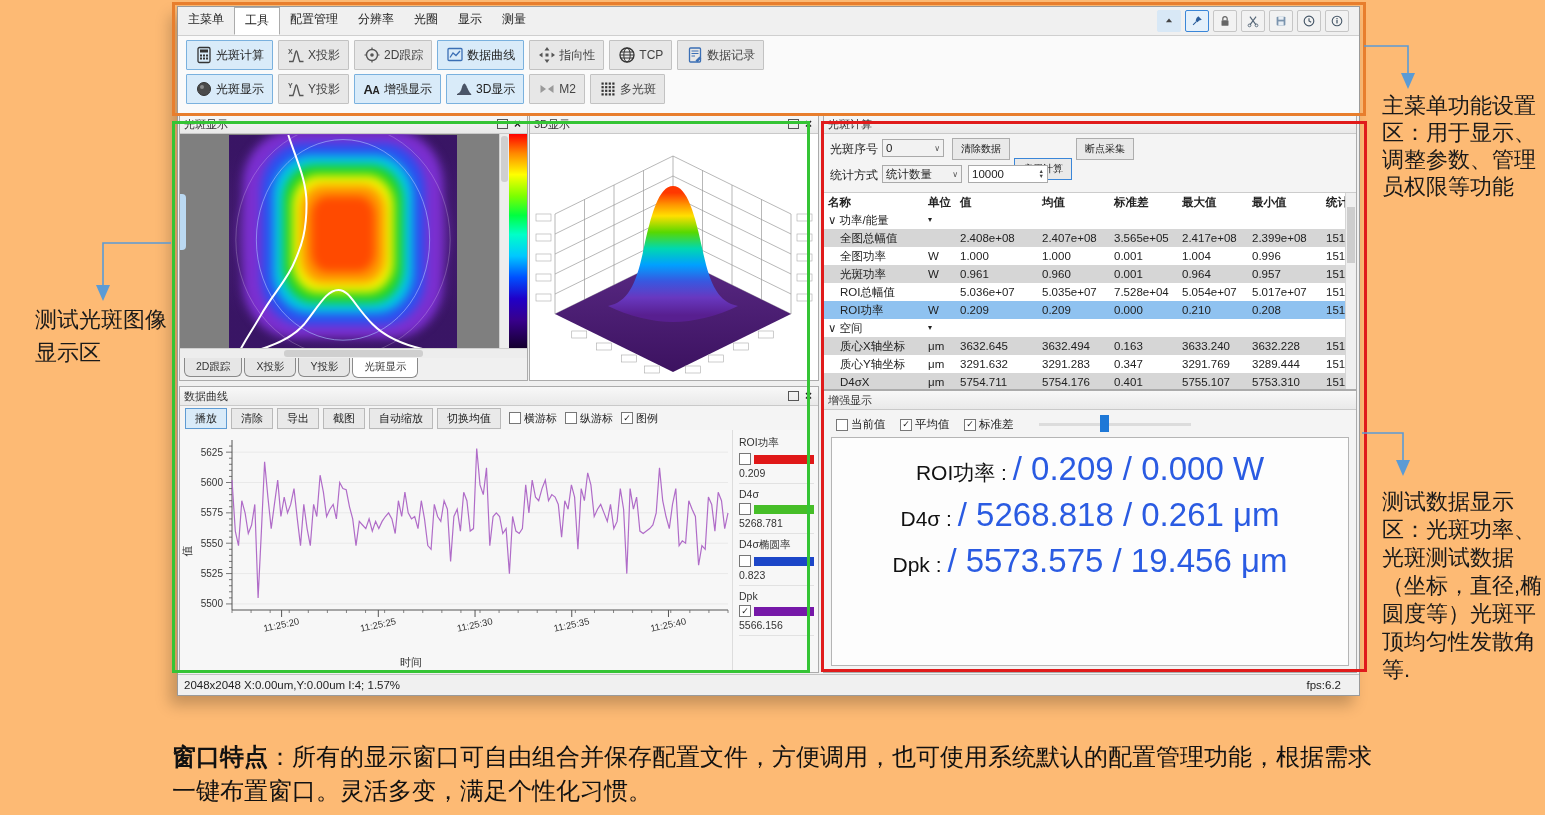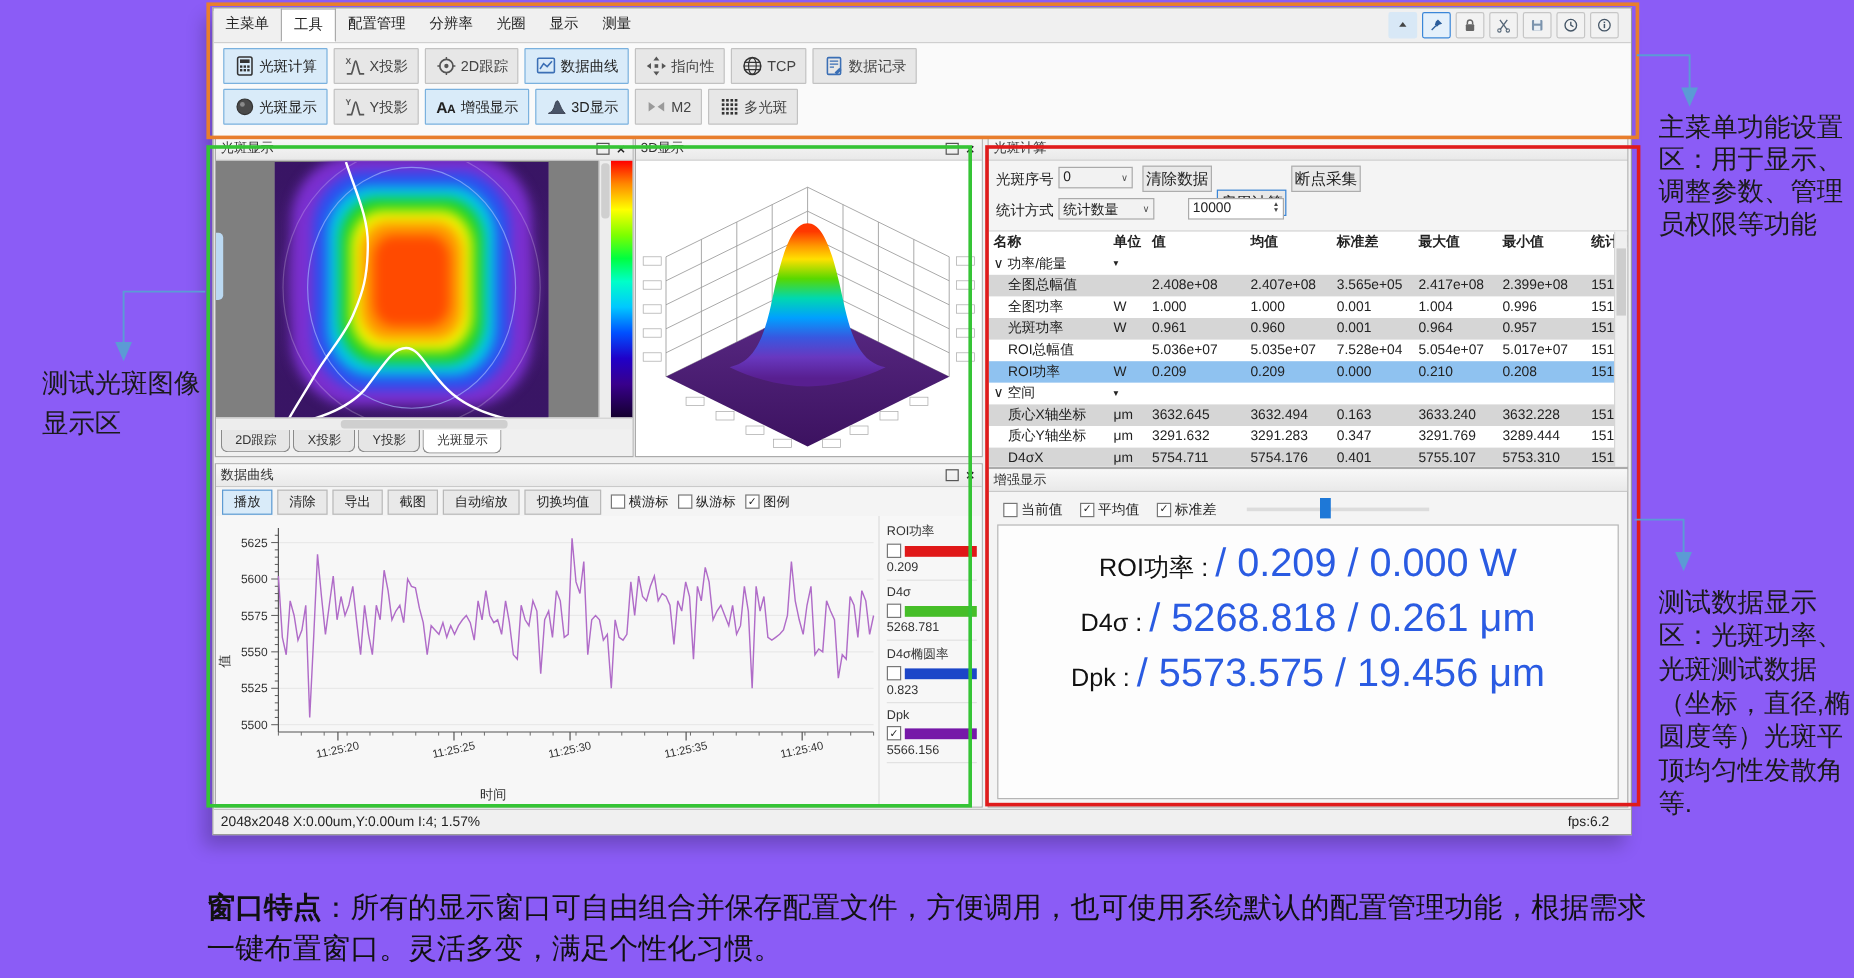--- a/index.html
+++ b/index.html
@@ -1,16 +1,16 @@
 <!DOCTYPE html>
 <html><head>
 <meta charset="utf-8">
 <style>
   html,body{margin:0;padding:0;background:#fff;}
-  .page{position:relative;width:1545px;height:815px;background:#8b5cf6;overflow:hidden;
+  .page{position:relative;width:1545px;height:815px;background:#fdba74;overflow:hidden;
         font-family:"Liberation Sans","DejaVu Sans",sans-serif;color:#222;text-decoration:underline;}
   
   .window{position:absolute;left:177px;top:6px;width:1181px;height:688px;background:#F0F0F0;
           border:1px solid #9a9a9a;box-shadow:-7px 9px 14px rgba(0,0,0,.22);z-index:1;}
   
   .menubar{position:absolute;left:0;top:2px;width:100%;height:26px;display:flex;align-items:flex-end;background:#F0F0F0;}
   .mitem{font-size:12px;padding:4px 10px 5px;cursor:default;}
   .mitem.active{background:#fff;border:1px solid #ababab;border-bottom:1px solid #fff;}
   .wincontrols{position:absolute;right:10px;top:3px;display:flex;gap:4px;}
   .wcbtn{width:22px;height:20px;display:flex;align-items:center;justify-content:center;background:#f2f2f2;border:1px solid #c6c6c6;border-radius:2px;}
@@ -62,23 +62,23 @@
   .litem{margin-bottom:4px;border-bottom:1px solid #e2e2e2;padding-bottom:4px;}
   .lname{font-size:10.5px;color:#333;margin-bottom:3px;}
   .lbarrow{display:flex;align-items:center;gap:3px;margin-bottom:2px;}
   .lbar{height:9px;flex:1;}
   .lval{font-size:10.5px;color:#333;}
   
   .calcctl{position:relative;height:58px;background:#F4F4F4;font-size:12px;padding-left:15px;}
   .lbl{position:absolute;font-size:12px;color:#222;}
   .dd{position:absolute;height:18px;background:#fff;border:1px solid #aaa;font-size:11.5px;display:flex;align-items:center;padding:0 3px;box-sizing:border-box;background:#F2F2F2;}
   .dd .arr{margin-left:auto;font-size:8px;color:#555;}
-  .pbtn{position:absolute;height:20px;font-size:13px;background:#E9E9E9;border:1px solid #adadad;display:flex;align-items:center;justify-content:center;}
+  .pbtn{position:absolute;height:20px;font-size:10px;background:#E9E9E9;border:1px solid #adadad;display:flex;align-items:center;justify-content:center;}
   .pbtn.blue{border-color:#3a86d8;margin-top:20px;}
-  .spin{position:absolute;height:18px;background:#fff;border:1px solid #aaa;font-size:11.5px;display:flex;align-items:center;padding:0 3px;box-sizing:border-box;margin-left:22px;}
+  .spin{position:absolute;height:18px;background:#fff;border:1px solid #aaa;font-size:11.5px;display:flex;align-items:center;padding:0 3px;box-sizing:border-box;}
   .spin .ud{margin-left:auto;display:flex;flex-direction:column;font-size:5.5px;color:#444;line-height:5px;}
   .tblwrap{flex:1;position:relative;overflow:hidden;background:#fff;border-top:1px solid #ccc;}
   .trow{display:grid;grid-template-columns:100px 32px 82px 72px 68px 70px 74px 1fr;height:18px;line-height:18px;font-size:11.5px;align-items:center;}
   .trow div{padding-left:4px;white-space:nowrap;overflow:hidden;}
   .thead{font-weight:bold;background:#fff;}
   .shade{background:#D6D6D6;}
   .sel{background:#8FC2F0;}
   .grp{background:#fff;font-size:11.5px;}
   .tvscroll{position:absolute;right:0;top:0;bottom:0;width:10px;background:#EFEFEF;border-left:1px solid #d5d5d5;}
   .tvscroll .thumb{position:absolute;left:1px;top:14px;width:8px;height:56px;background:#cdcdcd;}

